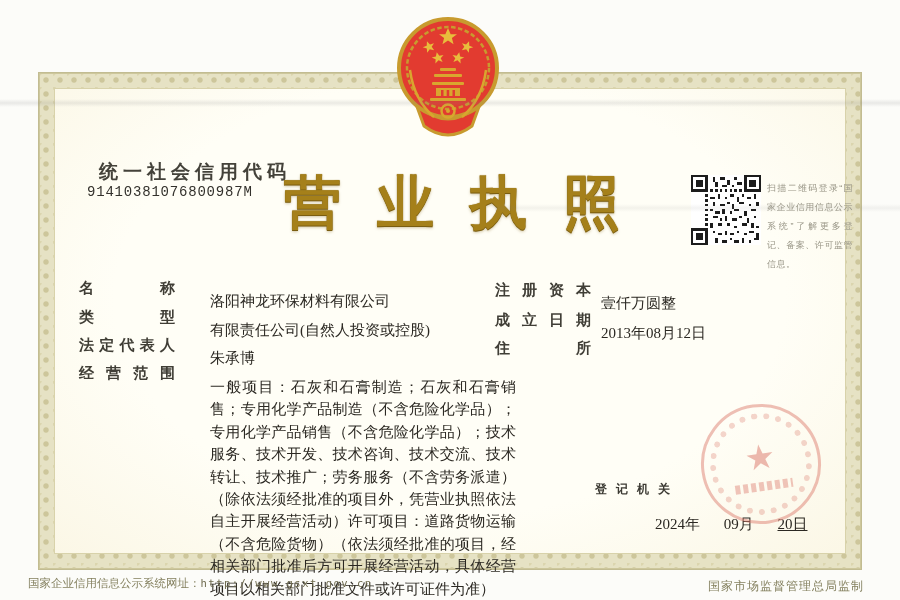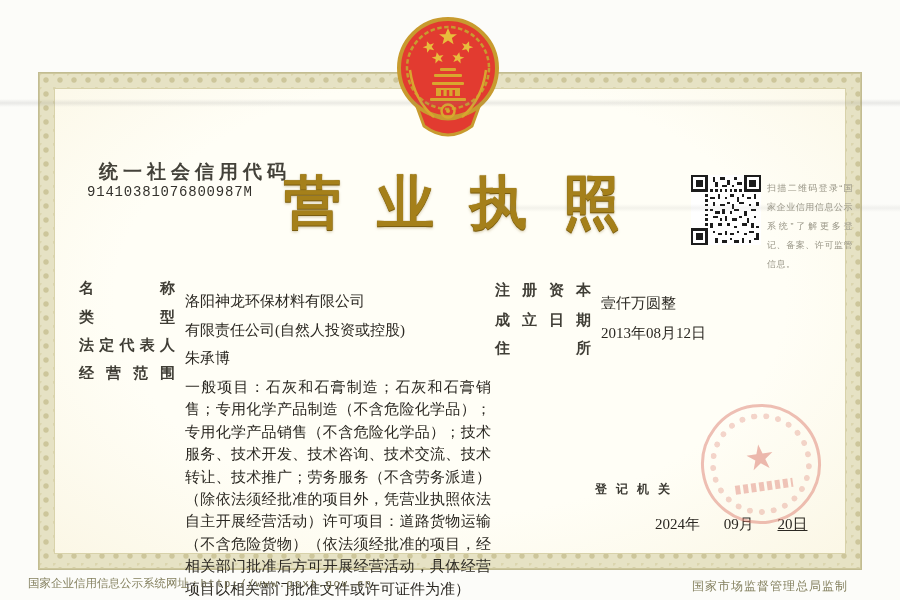--- a/index.html
+++ b/index.html
@@ -35,21 +35,21 @@
     text-shadow:0 1px 0 #7a5d10,0 2px 3px rgba(122,93,16,.35),0 0 1px #8a6a1f;}
 
   
   .qr{position:absolute;left:636px;top:86px;width:70px;height:70px;}
   .qr svg{width:70px;height:70px;shape-rendering:crispEdges;}
   .qr-caption{position:absolute;left:712px;top:90px;width:86px;font-size:9px;line-height:19px;
     color:#9a9788;letter-spacing:.5px;text-align:justify;}
 
   
   .row{position:absolute;display:flex;align-items:flex-start;}
-  .row.l{left:24px;}
+  .row.l{left:24px;gap:25px;}
   .row.r{left:440px;}
   .flabel{flex:none;display:inline-block;width:96px;margin-right:10px;font-size:15px;font-weight:bold;color:#403e36;
     text-align:justify;text-align-last:justify;}
   .fvalue{font-family:"Liberation Serif",serif;font-size:15px;color:#2b2822;line-height:21px;margin-top:12px;}
   .row.l .fvalue{width:306px;}
   .row.r .fvalue{width:240px;}
   .fvalue.para{text-align:justify;line-height:22.4px;}
 
   
   .registry{position:absolute;left:540px;top:392px;font-size:12px;font-weight:bold;color:#3c3a33;letter-spacing:9px;}
@@ -62,21 +62,21 @@
     border:3px solid rgba(221,127,114,.5);transform:rotate(-8deg);}
   .seal::before{content:"";position:absolute;inset:6px;border-radius:50%;border:6px dotted rgba(221,127,114,.32);}
   .seal-star{position:absolute;left:50%;top:44%;transform:translate(-50%,-50%);font-size:34px;
     color:rgba(221,127,114,.55);font-family:"DejaVu Sans",sans-serif;}
   .seal-band{position:absolute;left:50%;top:66%;transform:translateX(-50%);width:58px;height:9px;
     background:repeating-linear-gradient(90deg,rgba(221,127,114,.45) 0 5px,transparent 5px 8px);filter:blur(.6px);}
 
   
   .footer-left{position:absolute;left:28px;top:576px;font-size:11.5px;color:#84805f;}
   .footer-left .url{font-family:"DejaVu Sans Mono",monospace;font-size:10.5px;letter-spacing:1.5px;color:#6e6a4d;}
-  .footer-right{position:absolute;right:52px;top:578px;font-size:12px;color:#84805f;letter-spacing:1px;}
+  .footer-right{position:absolute;right:36px;top:578px;font-size:12px;color:#84805f;letter-spacing:1px;}
 </style>
 </head>
 <body>
 
 <div class="page">
 
   <div class="frame">
     <div class="paper">
 
       <div class="credit-label">统一社会信用代码</div>

